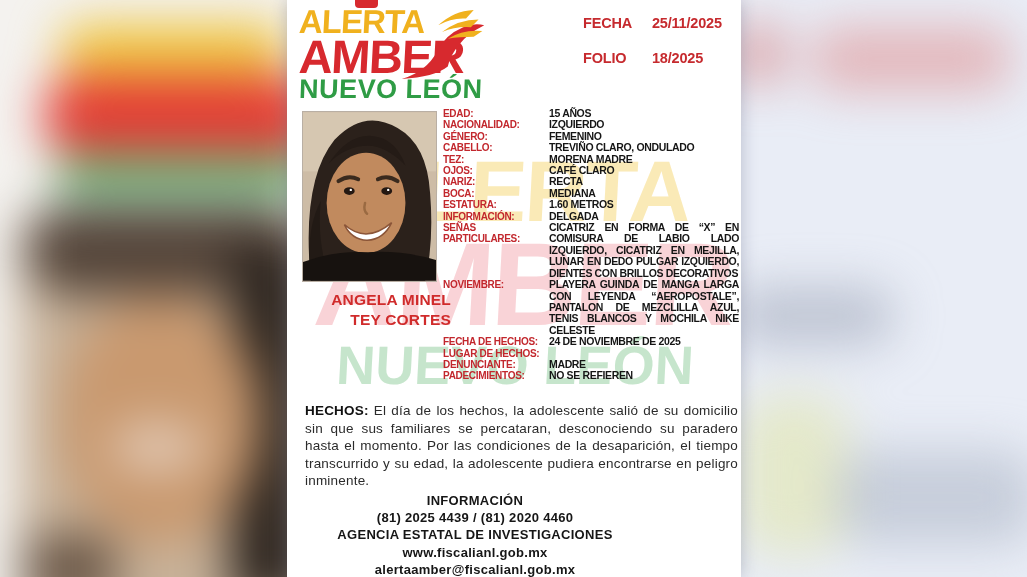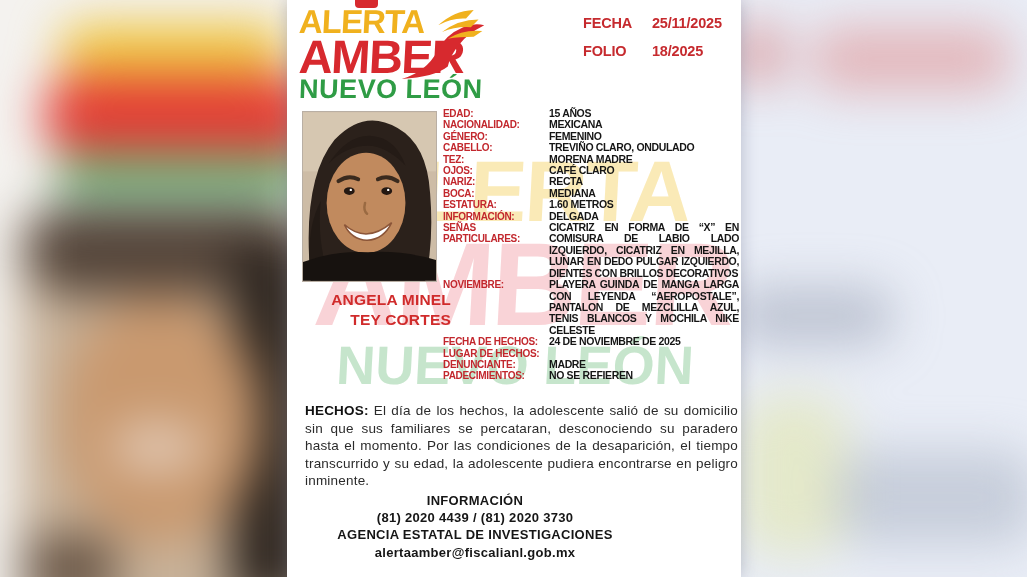--- a/index.html
+++ b/index.html
@@ -48,21 +48,21 @@
   .logo-alerta { font-weight:bold; font-size:33px; line-height:31px; letter-spacing:-1px;
                  color:#F0B11E; transform:skewX(-3deg); }
   .logo-amber  { font-weight:bold; font-size:47px; line-height:43px; letter-spacing:-1.5px;
                  color:#D7292E; transform:skewX(-3deg); margin-top:-2px; }
   .logo-nl     { font-weight:bold; font-size:27px; line-height:26px; letter-spacing:.5px;
                  color:#2F9C45; transform:skewX(-2deg); margin-top:-2px; }
   .swoosh { position:absolute; left:100px; top:2px; width:88px; height:72px; z-index:3; }
 
   
   .meta { position:absolute; left:296px; top:15px; z-index:2; display:grid;
-          grid-template-columns:69px auto; row-gap:12px;
+          grid-template-columns:69px auto; row-gap:19px;
           font-weight:bold; font-size:14.5px; color:#C62A2E; letter-spacing:-.2px; }
 
   
   .photo { position:absolute; left:15px; top:111px; width:135px; height:171px; z-index:3;
            border:1px solid #B9AFA4; background:#CDBCA6; overflow:hidden; }
   .photo svg { display:block; width:100%; height:100%; }
 
   
   .person-name { position:absolute; left:2px; top:290px; width:162px; z-index:3; text-align:right;
                  font-weight:bold; font-size:15.5px; line-height:20px; color:#D02B2B; letter-spacing:.2px; }
@@ -169,21 +169,21 @@
       <div>TEY CORTES</div>
     </div>
 
     <div class="fields">
       <div class="frow">
         <span class="flabel">EDAD:</span>
         <span class="fvalue">15 AÑOS</span>
       </div>
       <div class="frow">
         <span class="flabel">NACIONALIDAD:</span>
-        <span class="fvalue">MEXICANA</span>
+        <span class="fvalue">IZQUIERDO</span>
       </div>
       <div class="frow">
         <span class="flabel">GÉNERO:</span>
         <span class="fvalue">FEMENINO</span>
       </div>
       <div class="frow">
         <span class="flabel">CABELLO:</span>
         <span class="fvalue">TREVIÑO CLARO, ONDULADO</span>
       </div>
       <div class="frow">
@@ -235,19 +235,20 @@
       </div>
     </div>
 
     <p class="hechos">
       <strong>HECHOS:</strong>
       <span>El día de los hechos, la adolescente salió de su domicilio sin que sus familiares se percataran, desconociendo su paradero hasta el momento. Por las condiciones de la desaparición, el tiempo transcurrido y su edad, la adolescente pudiera encontrarse en peligro inminente.</span>
     </p>
 
     <div class="footer">
       <div>INFORMACIÓN</div>
-      <div>(81) 2020 4439 / (81) 2020 3730</div>
+      <div>(81) 2025 4439 / (81) 2020 4460</div>
       <div>AGENCIA ESTATAL DE INVESTIGACIONES</div>
+      <div>www.fiscalianl.gob.mx</div>
       <div>alertaamber@fiscalianl.gob.mx</div>
     </div>
 
   </div>
 </div>
 
 </body></html>

